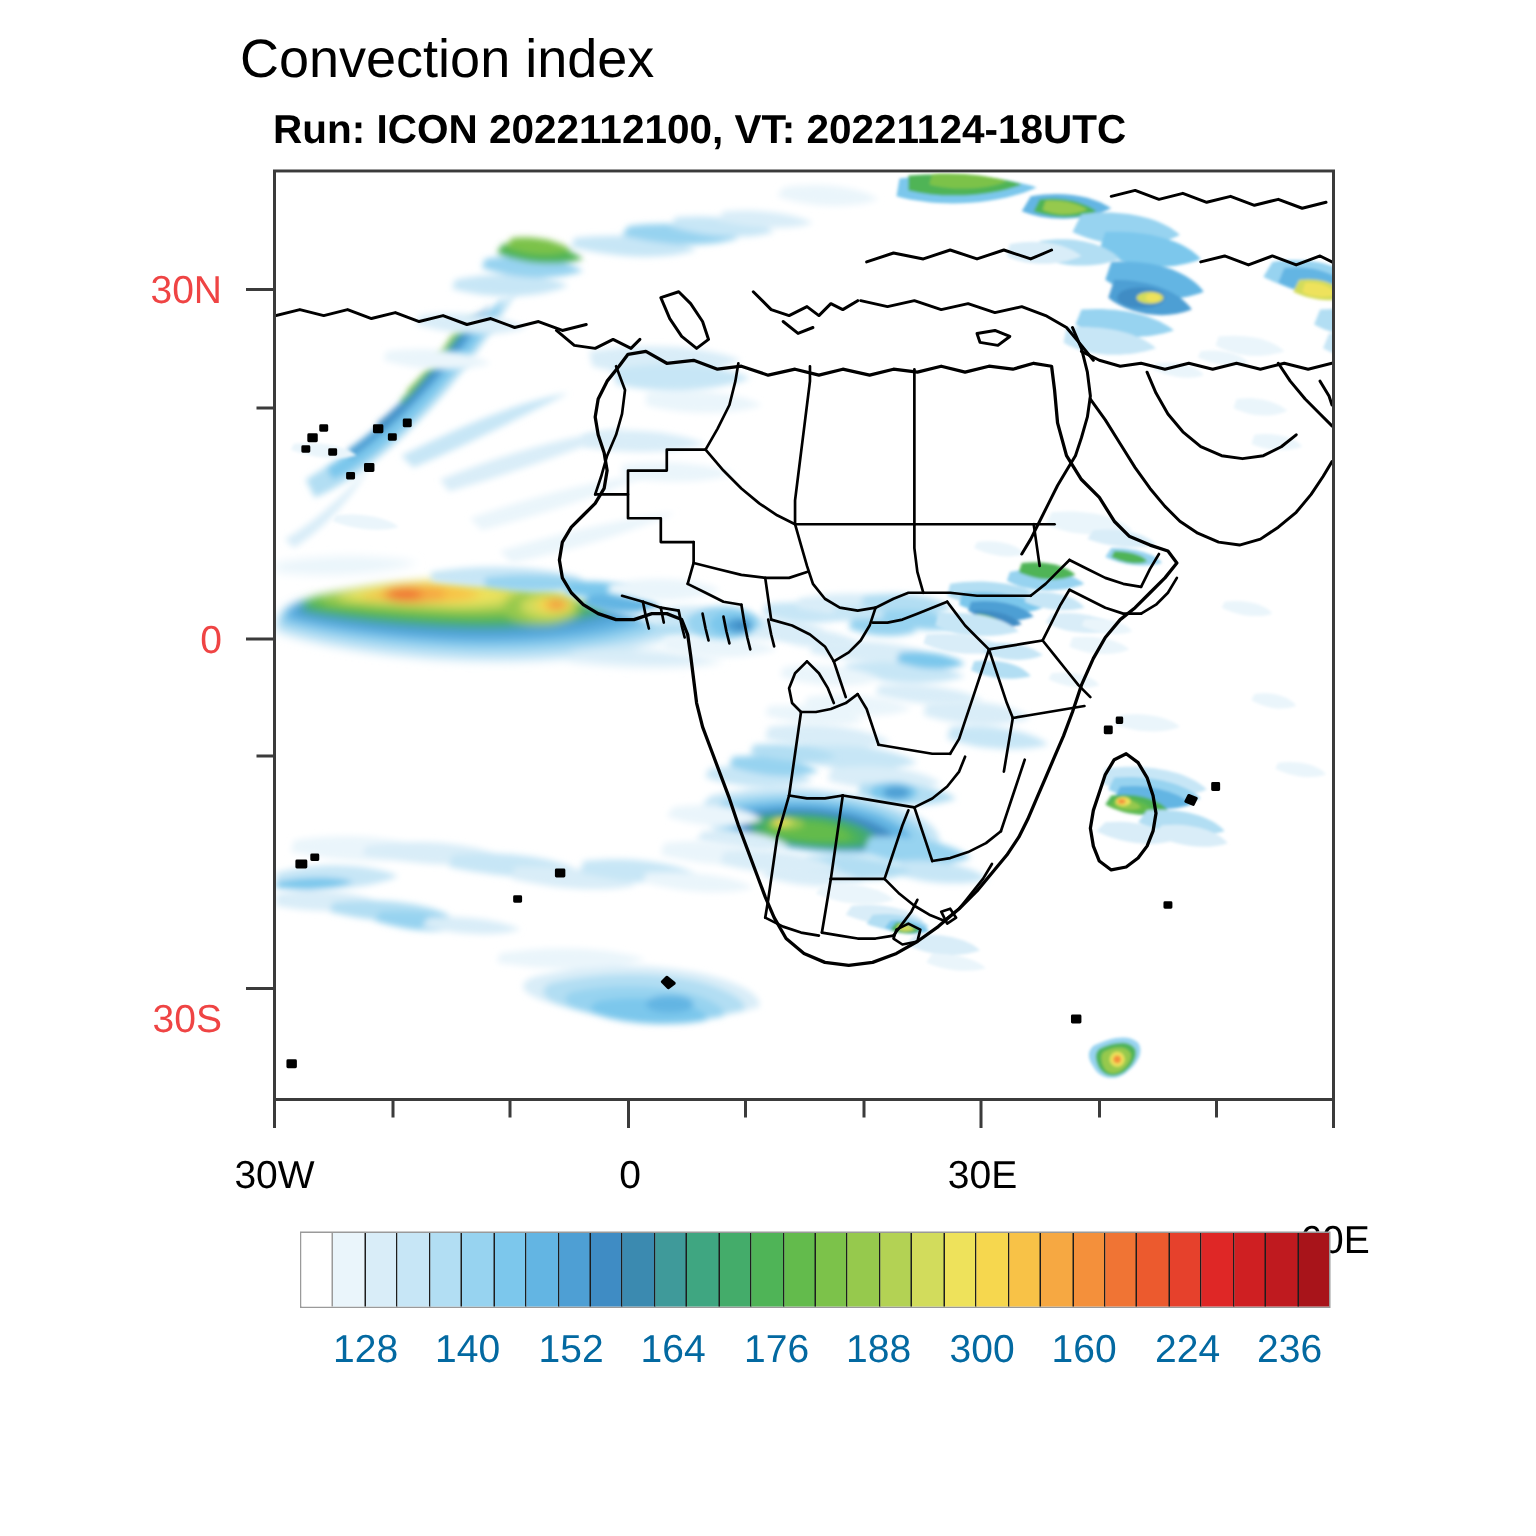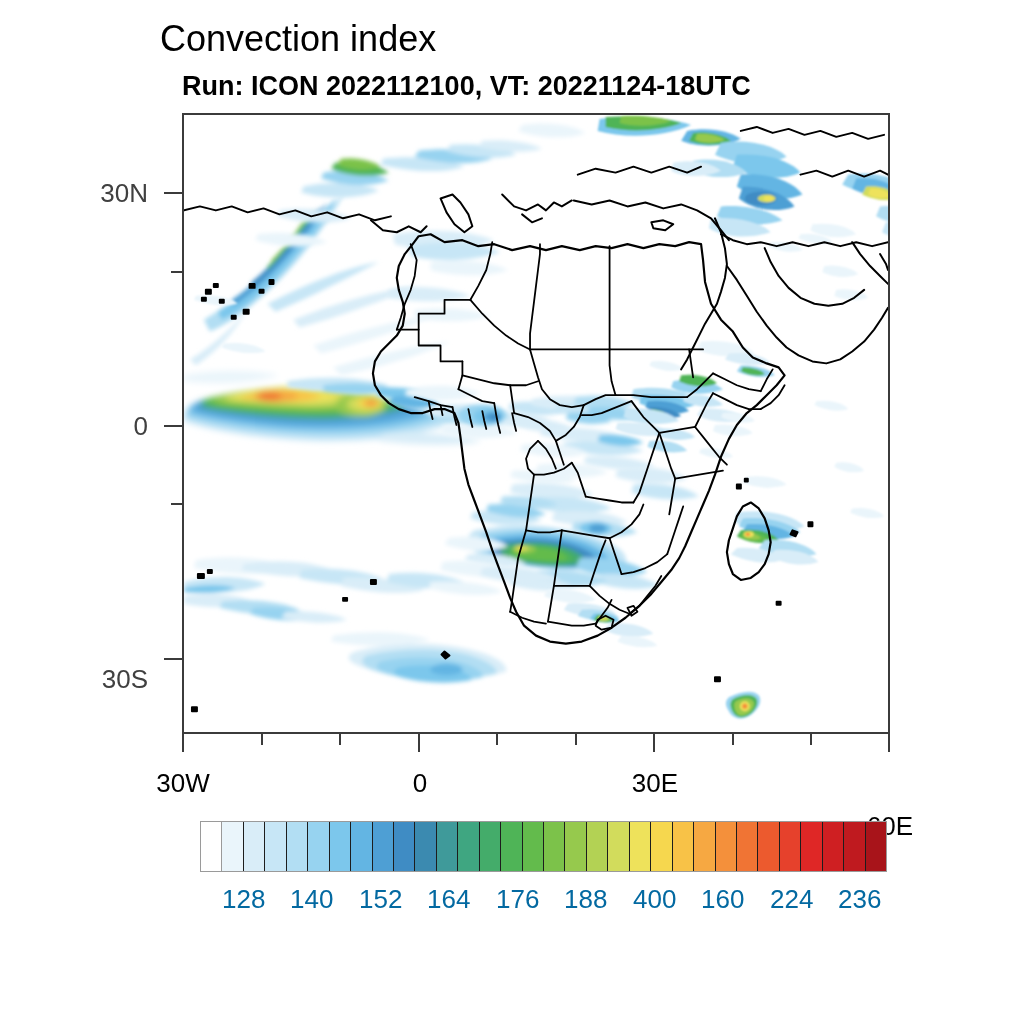--- a/index.html
+++ b/index.html
@@ -19,21 +19,21 @@
   #mapsvg{position:absolute;left:0;top:0;width:100%;height:100%;display:block;}
 
   
   .tickY{position:absolute;background:#3b3b3b;height:2px;}
   .tickX{position:absolute;background:#3b3b3b;width:2px;}
   .tickY.maj{width:18px;}
   .tickY.min{width:11px;}
   .tickX.maj{height:18px;}
   .tickX.min{height:11px;}
 
-  .ylab{position:absolute;font-size:26px;color:#404040;text-align:right;white-space:nowrap;}
+  .ylab{position:absolute;font-size:26px;color:#ef4444;text-align:right;white-space:nowrap;}
   .xlab{position:absolute;font-size:26px;color:#000;white-space:nowrap;}
 
   
   #cbar{left:200px;top:821px;width:685px;height:49px;display:flex;
         border:1px solid #9a9a9a;box-sizing:content-box;}
   #cbar .cell{flex:1 1 0;height:100%;border-right:1px solid #1d1d1d;box-sizing:border-box;}
   #cbar .cell:last-child{border-right:none;}
   #cbar .cell:first-child{border-right:1px solid #9a9a9a;}
   .cblab{position:absolute;font-size:26px;color:#0369a1;text-align:left;white-space:nowrap;top:884px;width:90px;}
 </style>
@@ -557,16 +557,16 @@
     <div class="cell" style="background: rgb(191, 26, 31);"></div>
     <div class="cell" style="background: rgb(168, 20, 26);"></div>
   </div>
 
 <div class="cblab" style="left:222px;">128</div>
 <div class="cblab" style="left:290px;">140</div>
 <div class="cblab" style="left:359px;">152</div>
 <div class="cblab" style="left:427px;">164</div>
 <div class="cblab" style="left:496px;">176</div>
 <div class="cblab" style="left:564px;">188</div>
-<div class="cblab" style="left:633px;">400</div>
+<div class="cblab" style="left:633px;">300</div>
 <div class="cblab" style="left:701px;">160</div>
 <div class="cblab" style="left:770px;">224</div>
 <div class="cblab" style="left:838px;">236</div>
 
 </body></html>

